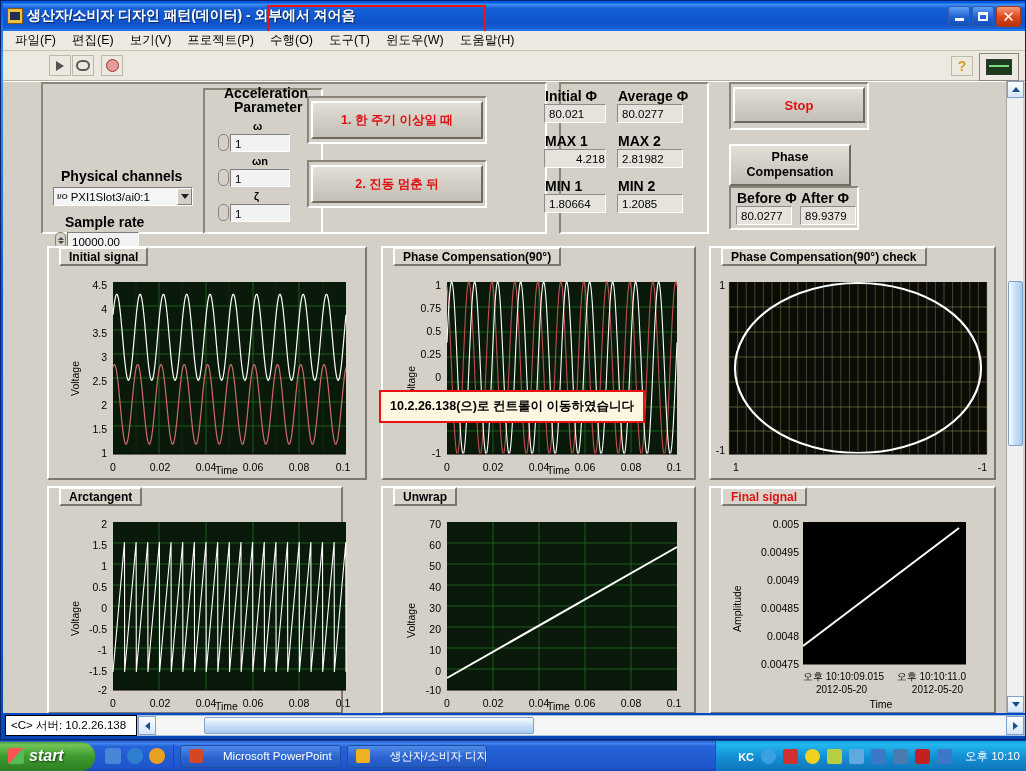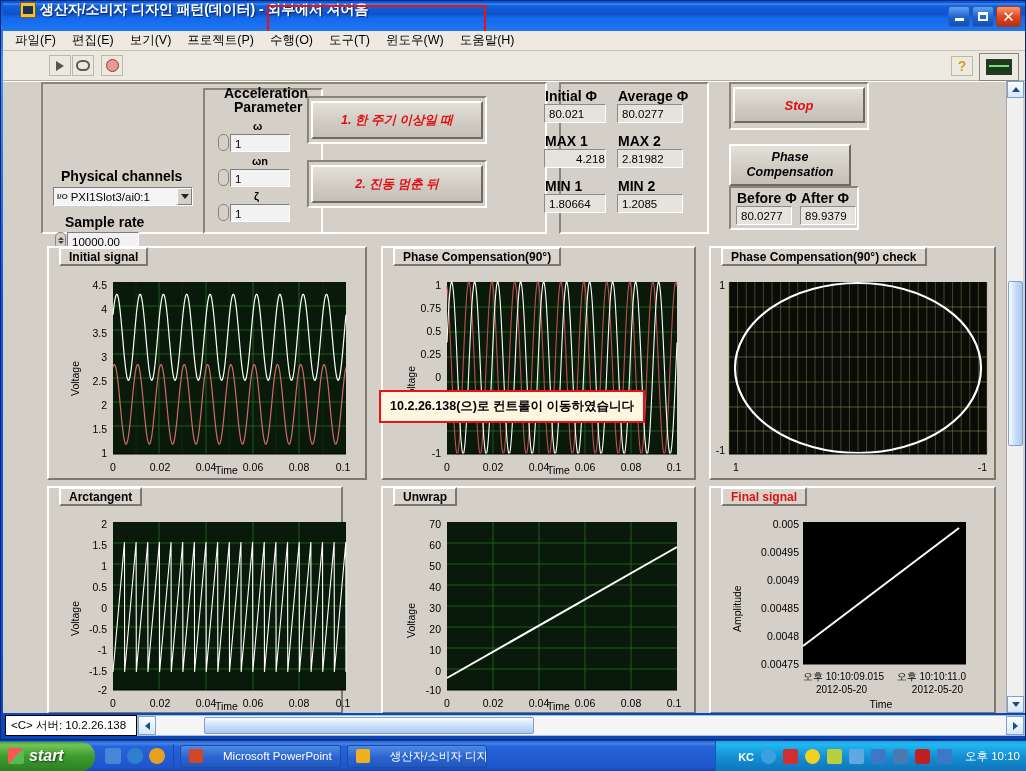--- a/index.html
+++ b/index.html
@@ -17,23 +17,23 @@
     background: #0a246a;
   }
 
   
   .win-frame {
     position: absolute; left: 0; top: 0; width: 1026px; height: 740px;
     background: linear-gradient(to bottom,#0058e6 0%,#3f93ff 8%,#0a5ae0 40%,#0a52d8 88%,#0846b8 100%);
     border: 1px solid #0a246a;
   }
   .titlebar {
-    position: absolute; left: 2px; top: 2px; width: 1022px; height: 14px;
+    position: absolute; left: 2px; top: 2px; width: 1022px; height: 26px;
     background: linear-gradient(to bottom,#1b6ae0 0%,#3f8ef0 6%,#1560d8 20%,#0d52cc 80%,#1b63d8 100%);
-    display: flex; align-items: center; padding-left: 13px;
+    display: flex; align-items: center;
   }
   .title-icon {
     width: 16px; height: 16px; margin: 0 4px 0 4px; flex: none;
     background: #f0c040;
     border: 1px solid #7a5a10;
     position: relative;
   }
   .title-icon::after{
     content:""; position:absolute; left:2px; top:3px; width:10px;height:8px;
     background:#203050; 
@@ -163,21 +163,20 @@
   }
   .combo .arrow b { width:0;height:0;border-left:4px solid transparent;border-right:4px solid transparent;border-top:5px solid #222;}
 
   .btn3d {
     position:absolute;
     background: linear-gradient(to bottom,#e3e0d8 0%,#d4d0c8 45%,#c3bfb6 100%);
     border:2px solid; border-color:#ffffff #6e6a60 #6e6a60 #ffffff;
     display:flex; align-items:center; justify-content:center;
     font-size:12.5px; font-weight:bold; color:#e01010;
     text-align:center;
-    font-style:italic;
   }
   .btn3d.dark-label { color:#000; }
   .btn3d-wrap {
     position:absolute;
     border:2px solid; border-color:#8a8578 #ffffff #ffffff #8a8578;
     background:#d4d0c8;
   }
 
   
   .graph-box {

